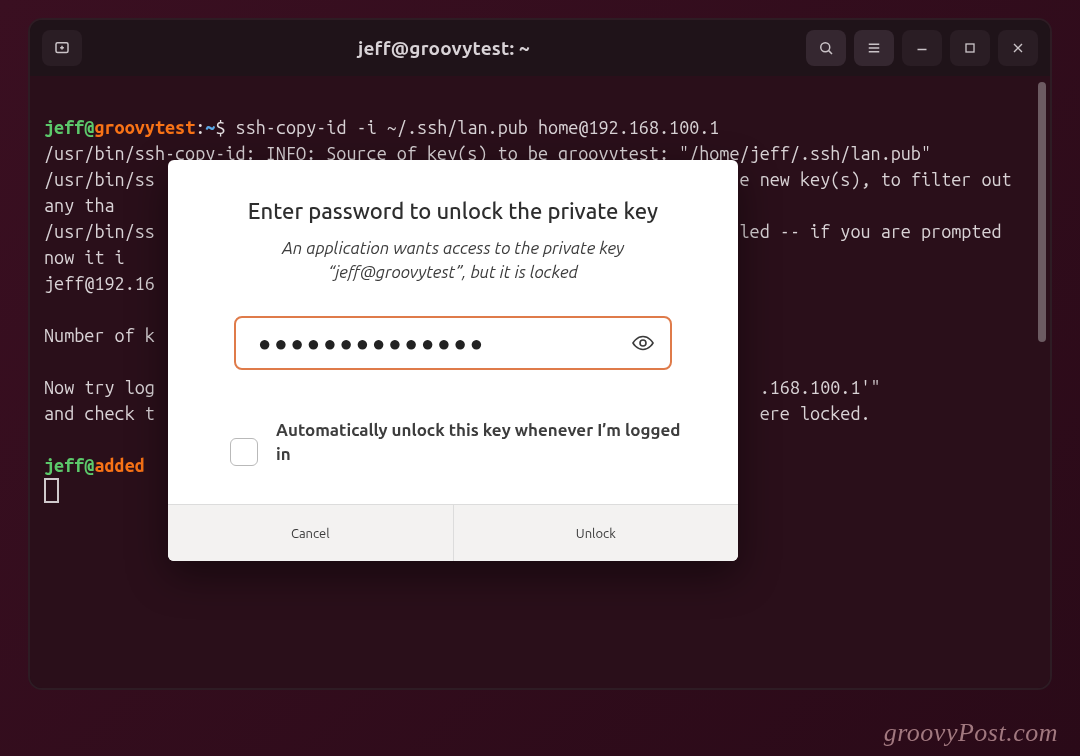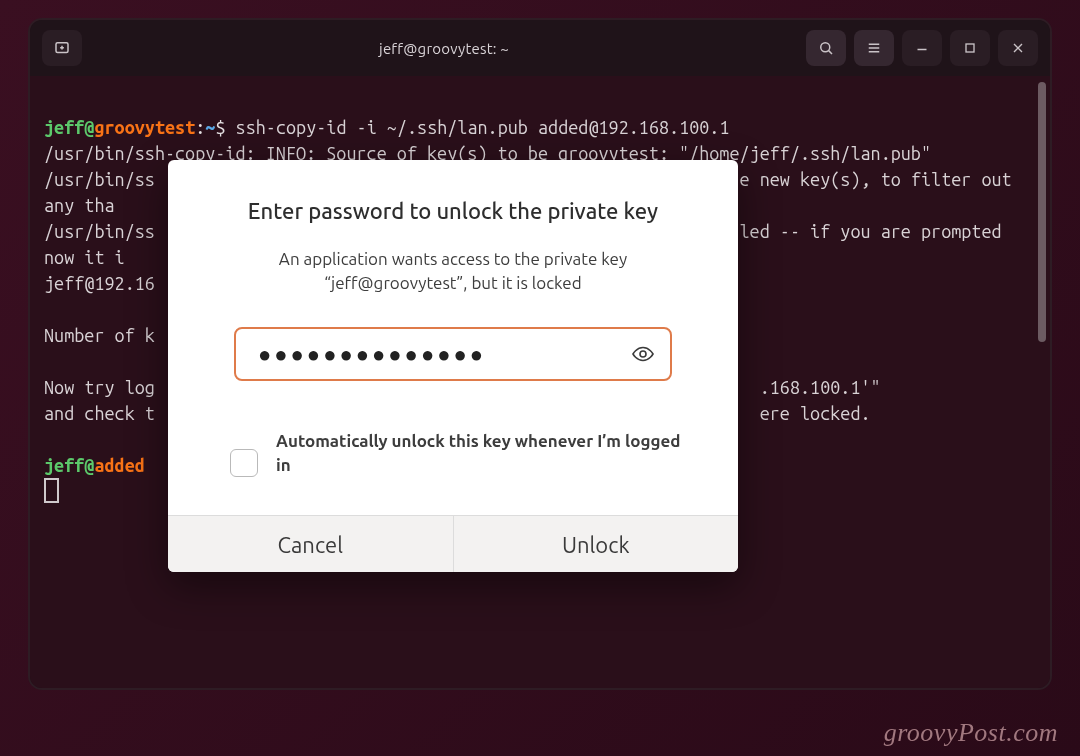--- a/index.html
+++ b/index.html
@@ -10,55 +10,55 @@
     background:#211319;border:2px solid #2e1c24;border-radius:14px;box-sizing:border-box;
     display:flex;flex-direction:column;overflow:hidden;}
   
   .titlebar{height:56px;display:flex;align-items:center;gap:6px;padding:0 12px;
     background:#1f1319;}
   .tb-btn{width:40px;height:36px;border-radius:8px;background:#2a1d24;border:none;
     display:flex;align-items:center;justify-content:center;color:#bdb5b9;}
   .tb-btn.dark{background:#352730;}
   .tb-btn svg{stroke:#cac3c7;fill:none;stroke-width:2;}
   .tb-spacer{flex:1;}
-  .tb-title{color:#d9d3d7;font-weight:400;font-size:15px;letter-spacing:.2px;}
+  .tb-title{color:#d9d3d7;font-weight:700;font-size:19px;letter-spacing:.2px;}
   .tb-right{display:flex;gap:8px;}
   
   .term{flex:1;background:#2a0f1a;padding:12px 14px 14px 14px;position:relative;
     font-family:"Ubuntu Mono","DejaVu Sans Mono",Consolas,monospace;font-size:18px;
     line-height:26px;color:#d9d3d6;white-space:pre-wrap;overflow:hidden;}
   .term .scrollbar{position:absolute;right:4px;top:6px;width:8px;height:260px;
     background:#6c5b62;border-radius:4px;}
   .prompt-user{color:#5cc96b;font-weight:bold;}
   .prompt-host{color:#f97316;font-weight:bold;}
   .prompt-path{color:#5aa8e6;font-weight:bold;}
   .prompt-white{color:#e5e0e3;}
   .cursor-block{display:inline-block;width:11px;height:21px;border:2px solid #cfc9cc;
     vertical-align:-3px;}
   
   .modal{position:absolute;left:168px;top:160px;width:570px;background:#fff;
     border-radius:6px;box-shadow:0 14px 40px rgba(0,0,0,.45);overflow:hidden;}
   .modal-inner{padding:38px 54px 20px;}
   .modal-title{font-size:22px;font-weight:500;color:#2e2e2e;text-align:center;}
-  .modal-msg{margin-top:24px;font-size:17px;color:#3d3d3d;text-align:center;line-height:24px;}
+  .modal-msg{margin-top:13px;font-size:17px;color:#3d3d3d;text-align:center;line-height:24px;font-style:italic;}
   .pw-wrap{margin:32px auto 0;width:438px;position:relative;}
   .pw-input{width:100%;height:54px;border:2px solid #df7b4a;border-radius:8px;
     box-sizing:border-box;padding:0 54px 0 22px;font-size:22px;letter-spacing:3px;
     font-family:inherit;outline:none;color:#222;}
   .pw-eye{position:absolute;right:16px;top:50%;transform:translateY(-50%);
     width:26px;height:26px;display:flex;align-items:center;justify-content:center;
     color:#3b3b3b;cursor:pointer;}
   .pw-eye svg{stroke:#3b3b3b;fill:none;stroke-width:1.6;}
   .chk-row{display:flex;gap:18px;align-items:flex-end;margin:48px 0 18px 8px;font-weight:bold;}
   .chk{width:26px;height:26px;border:1.5px solid #b9b9b9;border-radius:6px;flex:none;
     background:#fff;cursor:pointer;}
   .chk-label{font-size:17px;color:#3d3d3d;line-height:24px;}
   .modal-actions{display:flex;border-top:1px solid #dcdcdc;background:#f3f2f1;}
   .modal-actions button{flex:1;height:56px;border:none;background:transparent;
-    font-size:22px;color:#3a3a3a;cursor:pointer;font-family:inherit;}
+    font-size:13px;color:#3a3a3a;cursor:pointer;font-family:inherit;}
   .modal-actions button + button{border-left:1px solid #dcdcdc;}
   .watermark{position:absolute;right:22px;bottom:8px;color:#a1787f;font-size:26px;
     font-style:italic;font-family:Georgia,serif;letter-spacing:.5px;}
 </style>
 </head>
 <body>
 
 <div class="desktop">
   <div class="window">
 
@@ -96,21 +96,21 @@
         </button>
         <button class="tb-btn">
           <svg width="16" height="16" viewBox="0 0 24 24">
             <path d="M6 6l12 12M18 6L6 18"></path>
           </svg>
         </button>
       </div>
     </div>
 
     <div class="term">
-<span class="prompt-user">jeff</span><span class="prompt-user">@</span><span class="prompt-host">groovytest</span><span class="prompt-white">:</span><span class="prompt-path">~</span><span class="prompt-white">$</span> <span>ssh-copy-id -i ~/.ssh/lan.pub added@192.168.100.1</span>
+<span class="prompt-user">jeff</span><span class="prompt-user">@</span><span class="prompt-host">groovytest</span><span class="prompt-white">:</span><span class="prompt-path">~</span><span class="prompt-white">$</span> <span>ssh-copy-id -i ~/.ssh/lan.pub home@192.168.100.1</span>
 <span>/usr/bin/ssh-copy-id: INFO: Source of key(s) to be groovytest: "/home/jeff/.ssh/lan.pub"</span>
 <span>/usr/bin/ss</span><span style="visibility:hidden">xxxxxxxxxxxxxxxxxxxxxxxxxxxxxxxxxxxxxxxxxxxxxxxxxxxxxxxxxx</span><span>e new key(s), to filter out any tha</span>
 <span>/usr/bin/ss</span><span style="visibility:hidden">xxxxxxxxxxxxxxxxxxxxxxxxxxxxxxxxxxxxxxxxxxxxxxxxxxxxxxxxxx</span><span>led -- if you are prompted now it i</span>
 <span>jeff@192.16</span>
 
 <span>Number of k</span>
 
 <span>Now try log</span><span style="visibility:hidden">xxxxxxxxxxxxxxxxxxxxxxxxxxxxxxxxxxxxxxxxxxxxxxxxxxxxxxxxxxxx</span><span>.168.100.1'"</span>
 <span>and check t</span><span style="visibility:hidden">xxxxxxxxxxxxxxxxxxxxxxxxxxxxxxxxxxxxxxxxxxxxxxxxxxxxxxxxxxxx</span><span>ere locked.</span>
 

